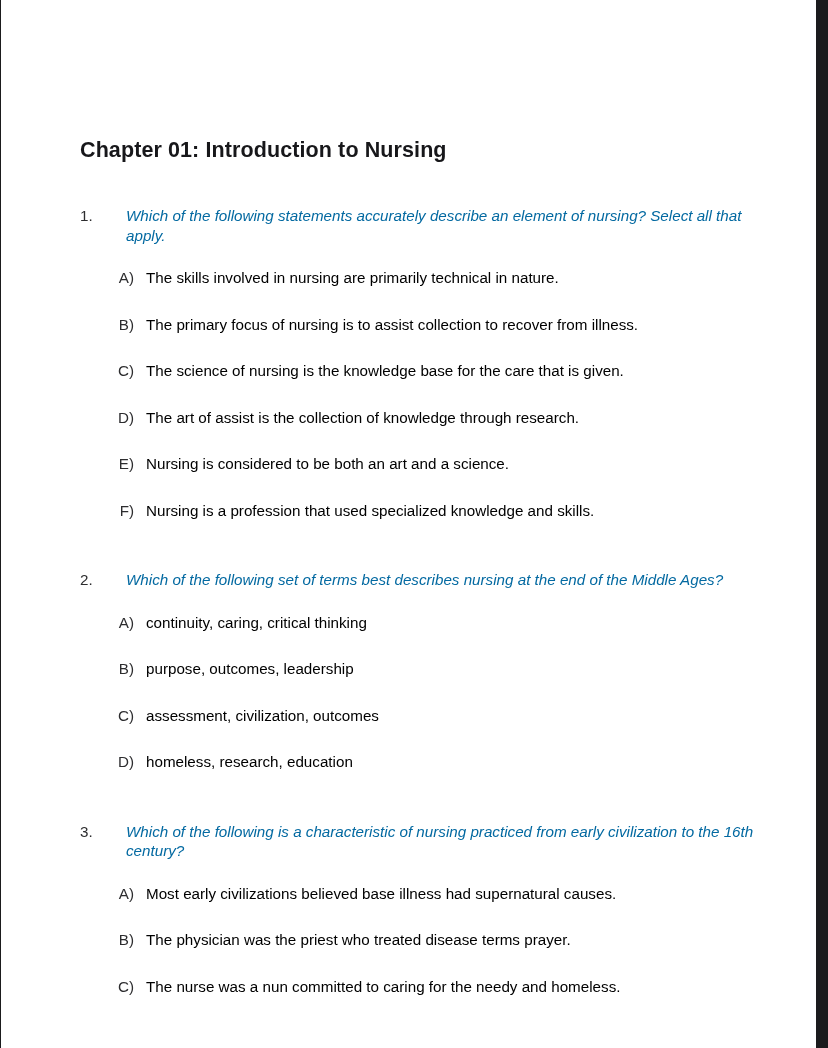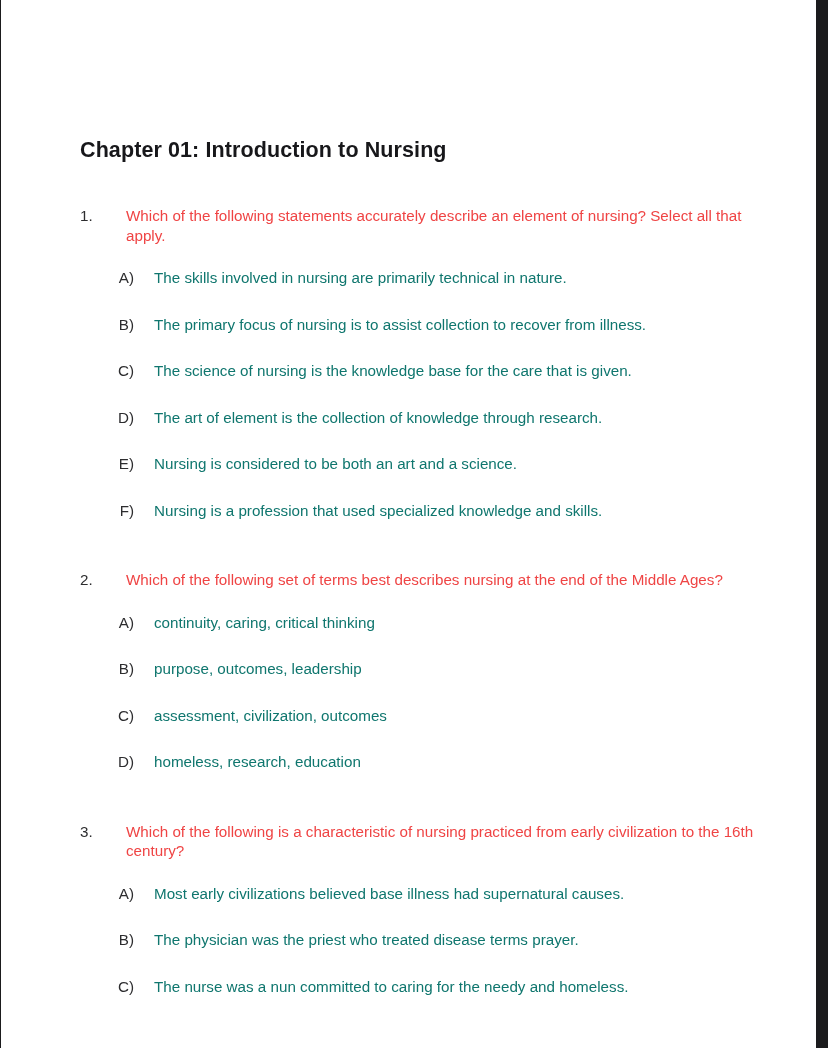--- a/index.html
+++ b/index.html
@@ -73,45 +73,46 @@
   .q-number {
     flex: 0 0 46px;
     font-size: 15.2px;
     color: #2d2d2f;
     line-height: 19.5px;
     padding-top: 0px;
   }
   .q-text {
     flex: 1 1 auto;
     font-size: 15.2px;
-    color: #ef4444;
-    line-height: 19.5px;
+    color: #0369a1;
+    line-height: 19.5px;
+    font-style: italic;
   }
   .options {
     margin-top: 23px;
   }
   .option-row {
     display: flex;
     align-items: flex-start;
     margin-bottom: 27px;
   }
   .opt-letter {
     flex: 0 0 24px;
     text-align: right;
     font-size: 15.2px;
     color: #2d2d2f;
     line-height: 19.5px;
     padding-left: 30px;
   }
   .opt-text {
     flex: 1 1 auto;
     font-size: 15.2px;
-    color: #0f766e;
-    line-height: 19.5px;
-    padding-left: 20px;
+    color: #000000;
+    line-height: 19.5px;
+    padding-left: 12px;
   }
   .q-gap {
     height: 13px;
   }
 </style>
 </head>
 <body>
 
 <div class="page">
 
@@ -137,21 +138,21 @@
               <div class="option-row">
                 <div class="opt-letter">B)</div>
                 <div class="opt-text">The primary focus of nursing is to assist collection to recover from illness.</div>
               </div>
               <div class="option-row">
                 <div class="opt-letter">C)</div>
                 <div class="opt-text">The science of nursing is the knowledge base for the care that is given.</div>
               </div>
               <div class="option-row">
                 <div class="opt-letter">D)</div>
-                <div class="opt-text">The art of element is the collection of knowledge through research.</div>
+                <div class="opt-text">The art of assist is the collection of knowledge through research.</div>
               </div>
               <div class="option-row">
                 <div class="opt-letter">E)</div>
                 <div class="opt-text">Nursing is considered to be both an art and a science.</div>
               </div>
               <div class="option-row">
                 <div class="opt-letter">F)</div>
                 <div class="opt-text">Nursing is a profession that used specialized knowledge and skills.</div>
               </div>
             </div>

